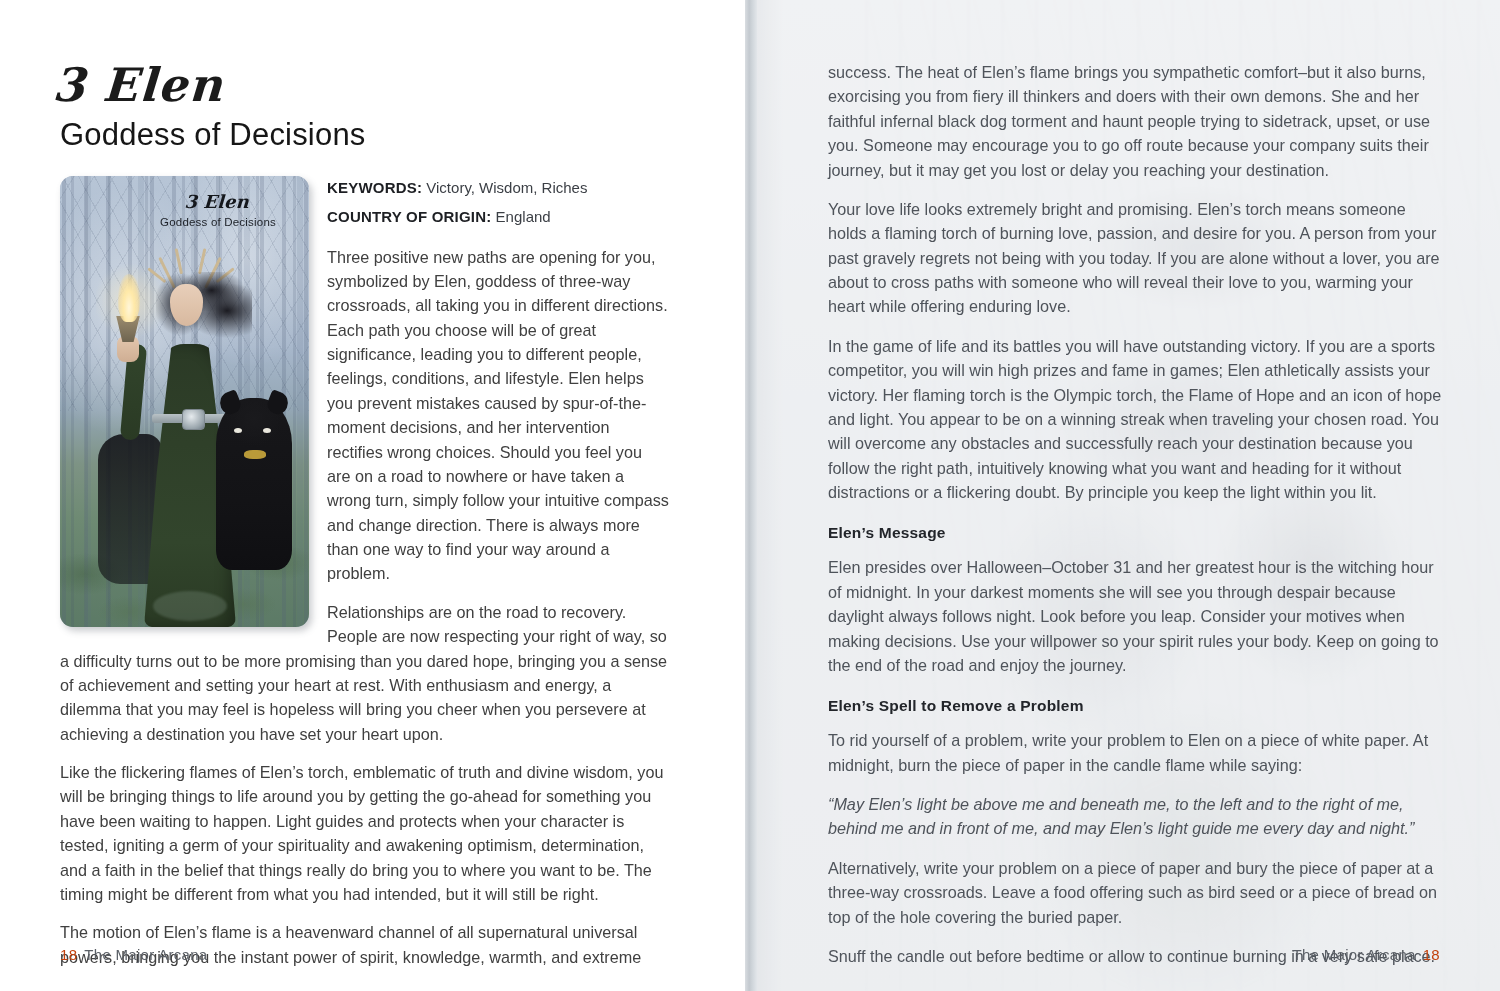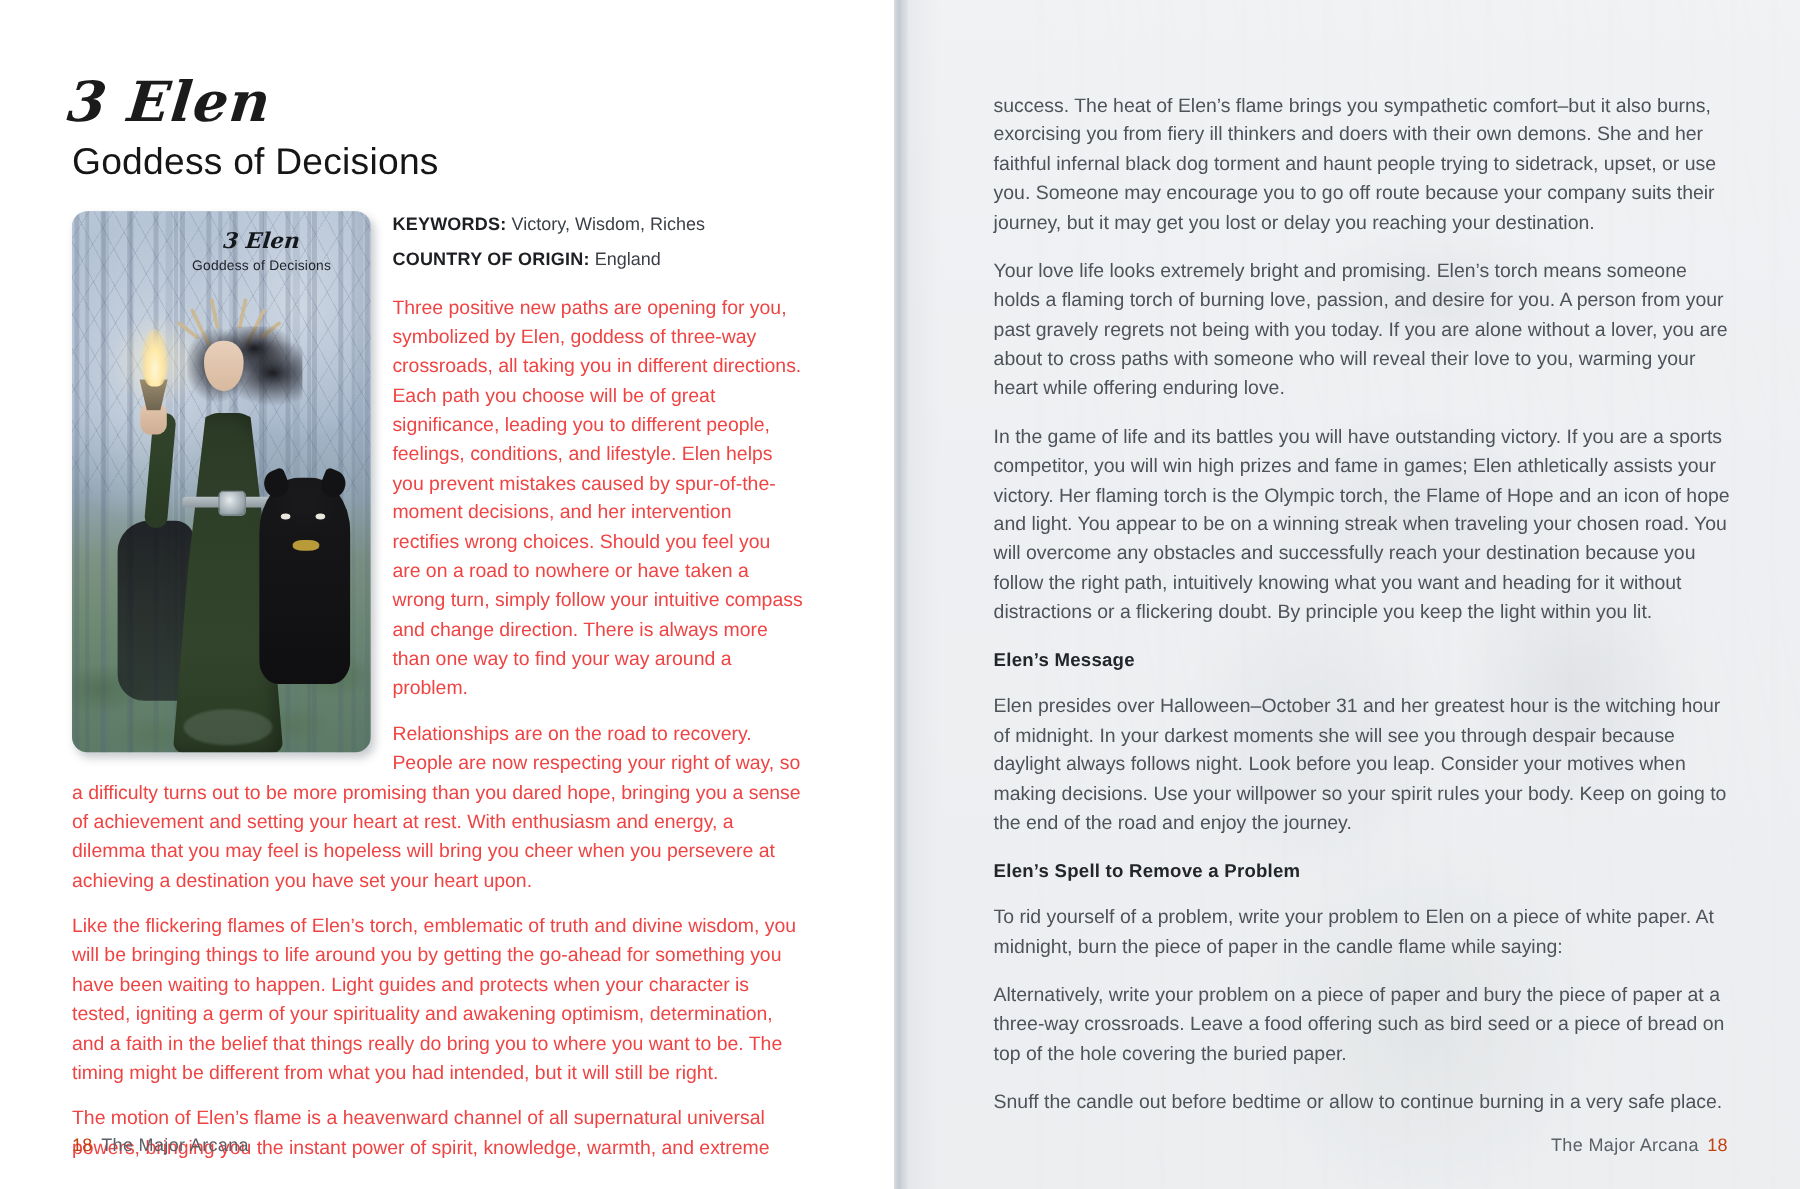--- a/index.html
+++ b/index.html
@@ -322,21 +322,21 @@
   }
   .meta-line:first-child { margin-top: 4px; }
   .meta-label {
     font-weight: 700;
     color: #1d1f23;
     letter-spacing: 0.2px;
   }
   p.body-text {
     font-size: 16.2px;
     line-height: 1.505;
-    color: #ef4444;
+    color: #404040;
     margin: 0 18px 14px 0;
     text-align: left;
   }
   .col-gap { height: 16px; }
 
   
   .gutter {
     position: absolute;
     left: 745px;
     top: 0;
@@ -390,21 +390,21 @@
     position: absolute;
     left: 83px;
     top: 0;
     width: 617px;
     height: 991px;
   }
   p.r-text {
     font-size: 16.2px;
     line-height: 1.505;
     color: #4e535a;
-    margin: 16px 0 15px 0;
+    margin: 0 0 15px 0;
   }
   p.r-text.first { padding-top: 60px; }
   .r-head {
     font-size: 15.5px;
     font-weight: 700;
     color: #22252a;
     margin: 20px 0 13px 0;
     letter-spacing: 0.2px;
   }
   p.r-quote {
@@ -514,20 +514,21 @@
     <div class="right-inner">
       <p class="r-text first">success. The heat of Elen’s flame brings you sympathetic comfort–but it also burns, exorcising you from fiery ill thinkers and doers with their own demons. She and her faithful infernal black dog torment and haunt people trying to sidetrack, upset, or use you. Someone may encourage you to go off route because your company suits their journey, but it may get you lost or delay you reaching your destination.</p>
       <p class="r-text">Your love life looks extremely bright and promising. Elen’s torch means someone holds a flaming torch of burning love, passion, and desire for you. A person from your past gravely regrets not being with you today. If you are alone without a lover, you are about to cross paths with someone who will reveal their love to you, warming your heart while offering enduring love.</p>
       <p class="r-text">In the game of life and its battles you will have outstanding victory. If you are a sports competitor, you will win high prizes and fame in games; Elen athletically assists your victory. Her flaming torch is the Olympic torch, the Flame of Hope and an icon of hope and light. You appear to be on a winning streak when traveling your chosen road. You will overcome any obstacles and successfully reach your destination because you follow the right path, intuitively knowing what you want and heading for it without distractions or a flickering doubt. By principle you keep the light within you lit.</p>
 
       <div class="r-head">Elen’s Message</div>
       <p class="r-text">Elen presides over Halloween–October 31 and her greatest hour is the witching hour of midnight. In your darkest moments she will see you through despair because daylight always follows night. Look before you leap. Consider your motives when making decisions. Use your willpower so your spirit rules your body. Keep on going to the end of the road and enjoy the journey.</p>
 
       <div class="r-head">Elen’s Spell to Remove a Problem</div>
       <p class="r-text">To rid yourself of a problem, write your problem to Elen on a piece of white paper. At midnight, burn the piece of paper in the candle flame while saying:</p>
+      <p class="r-quote">“May Elen’s light be above me and beneath me, to the left and to the right of me, behind me and in front of me, and may Elen’s light guide me every day and night.”</p>
       <p class="r-text">Alternatively, write your problem on a piece of paper and bury the piece of paper at a three-way crossroads. Leave a food offering such as bird seed or a piece of bread on top of the hole covering the buried paper.</p>
       <p class="r-text">Snuff the candle out before bedtime or allow to continue burning in a very safe place.</p>
     </div>
 
     <div class="footer footer-right">
       <span>The Major Arcana</span><span class="fsep"></span><span class="fnum">18</span>
     </div>
   </div>
 
 </div>

